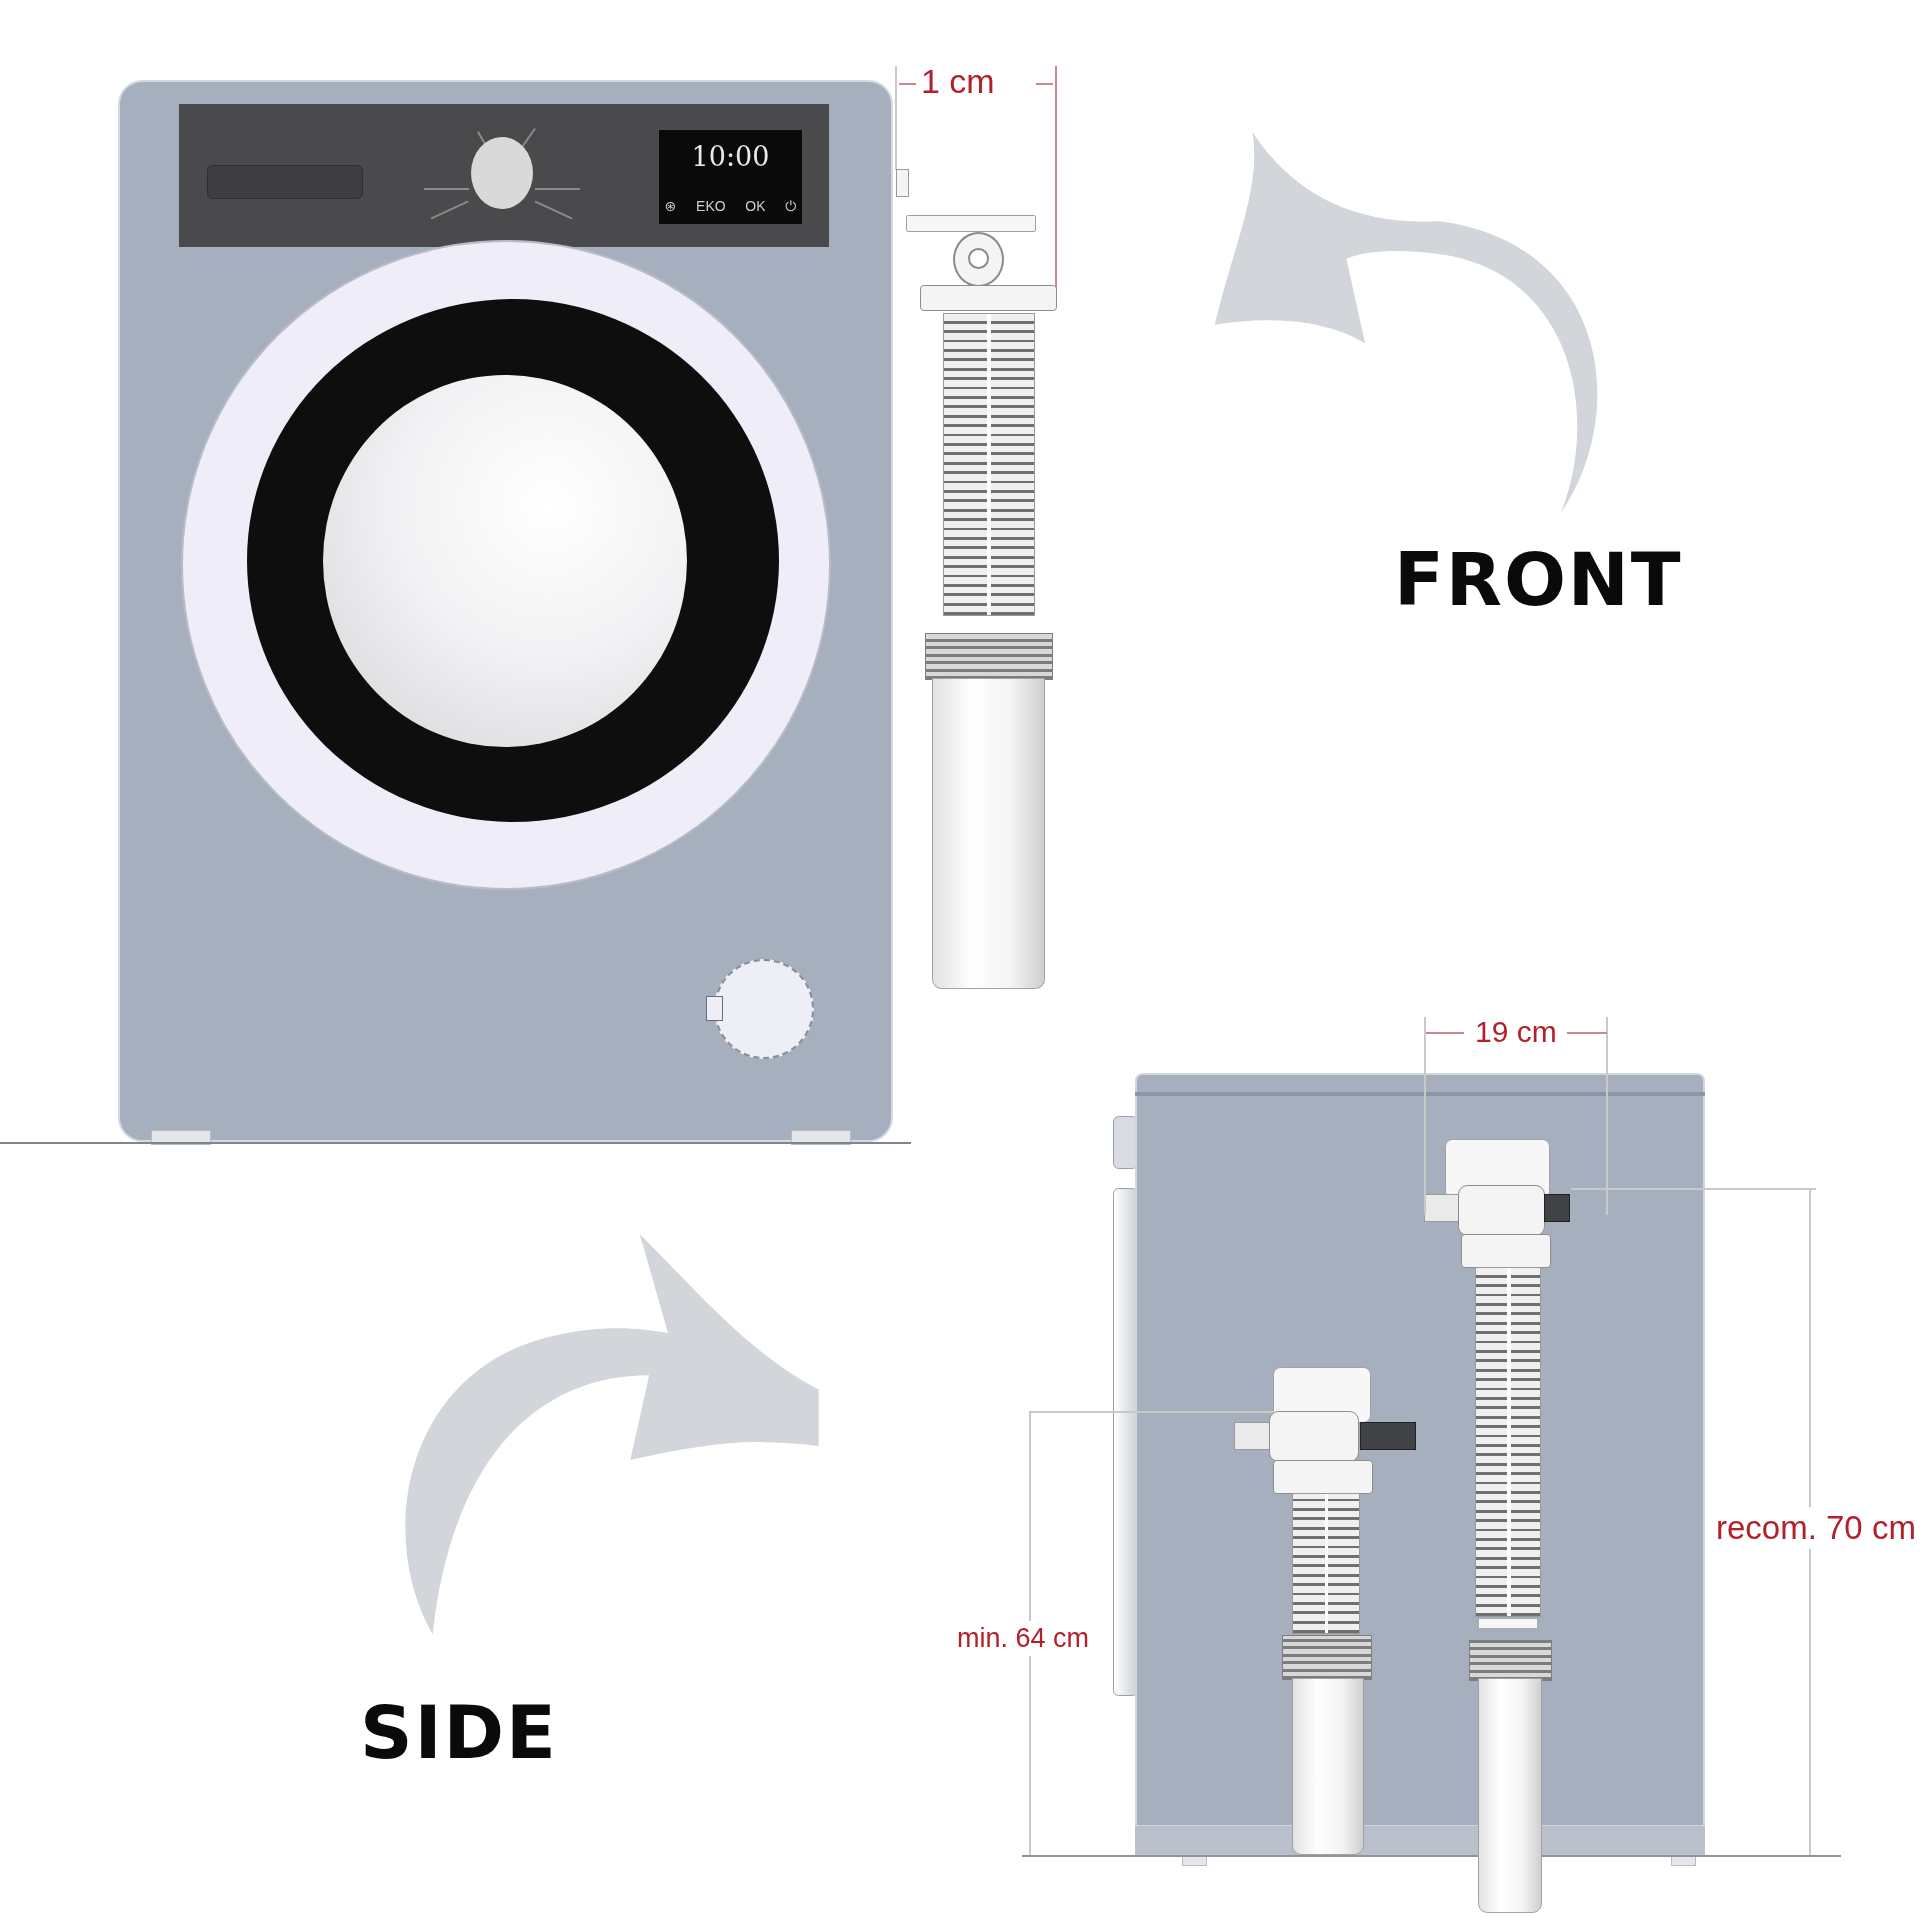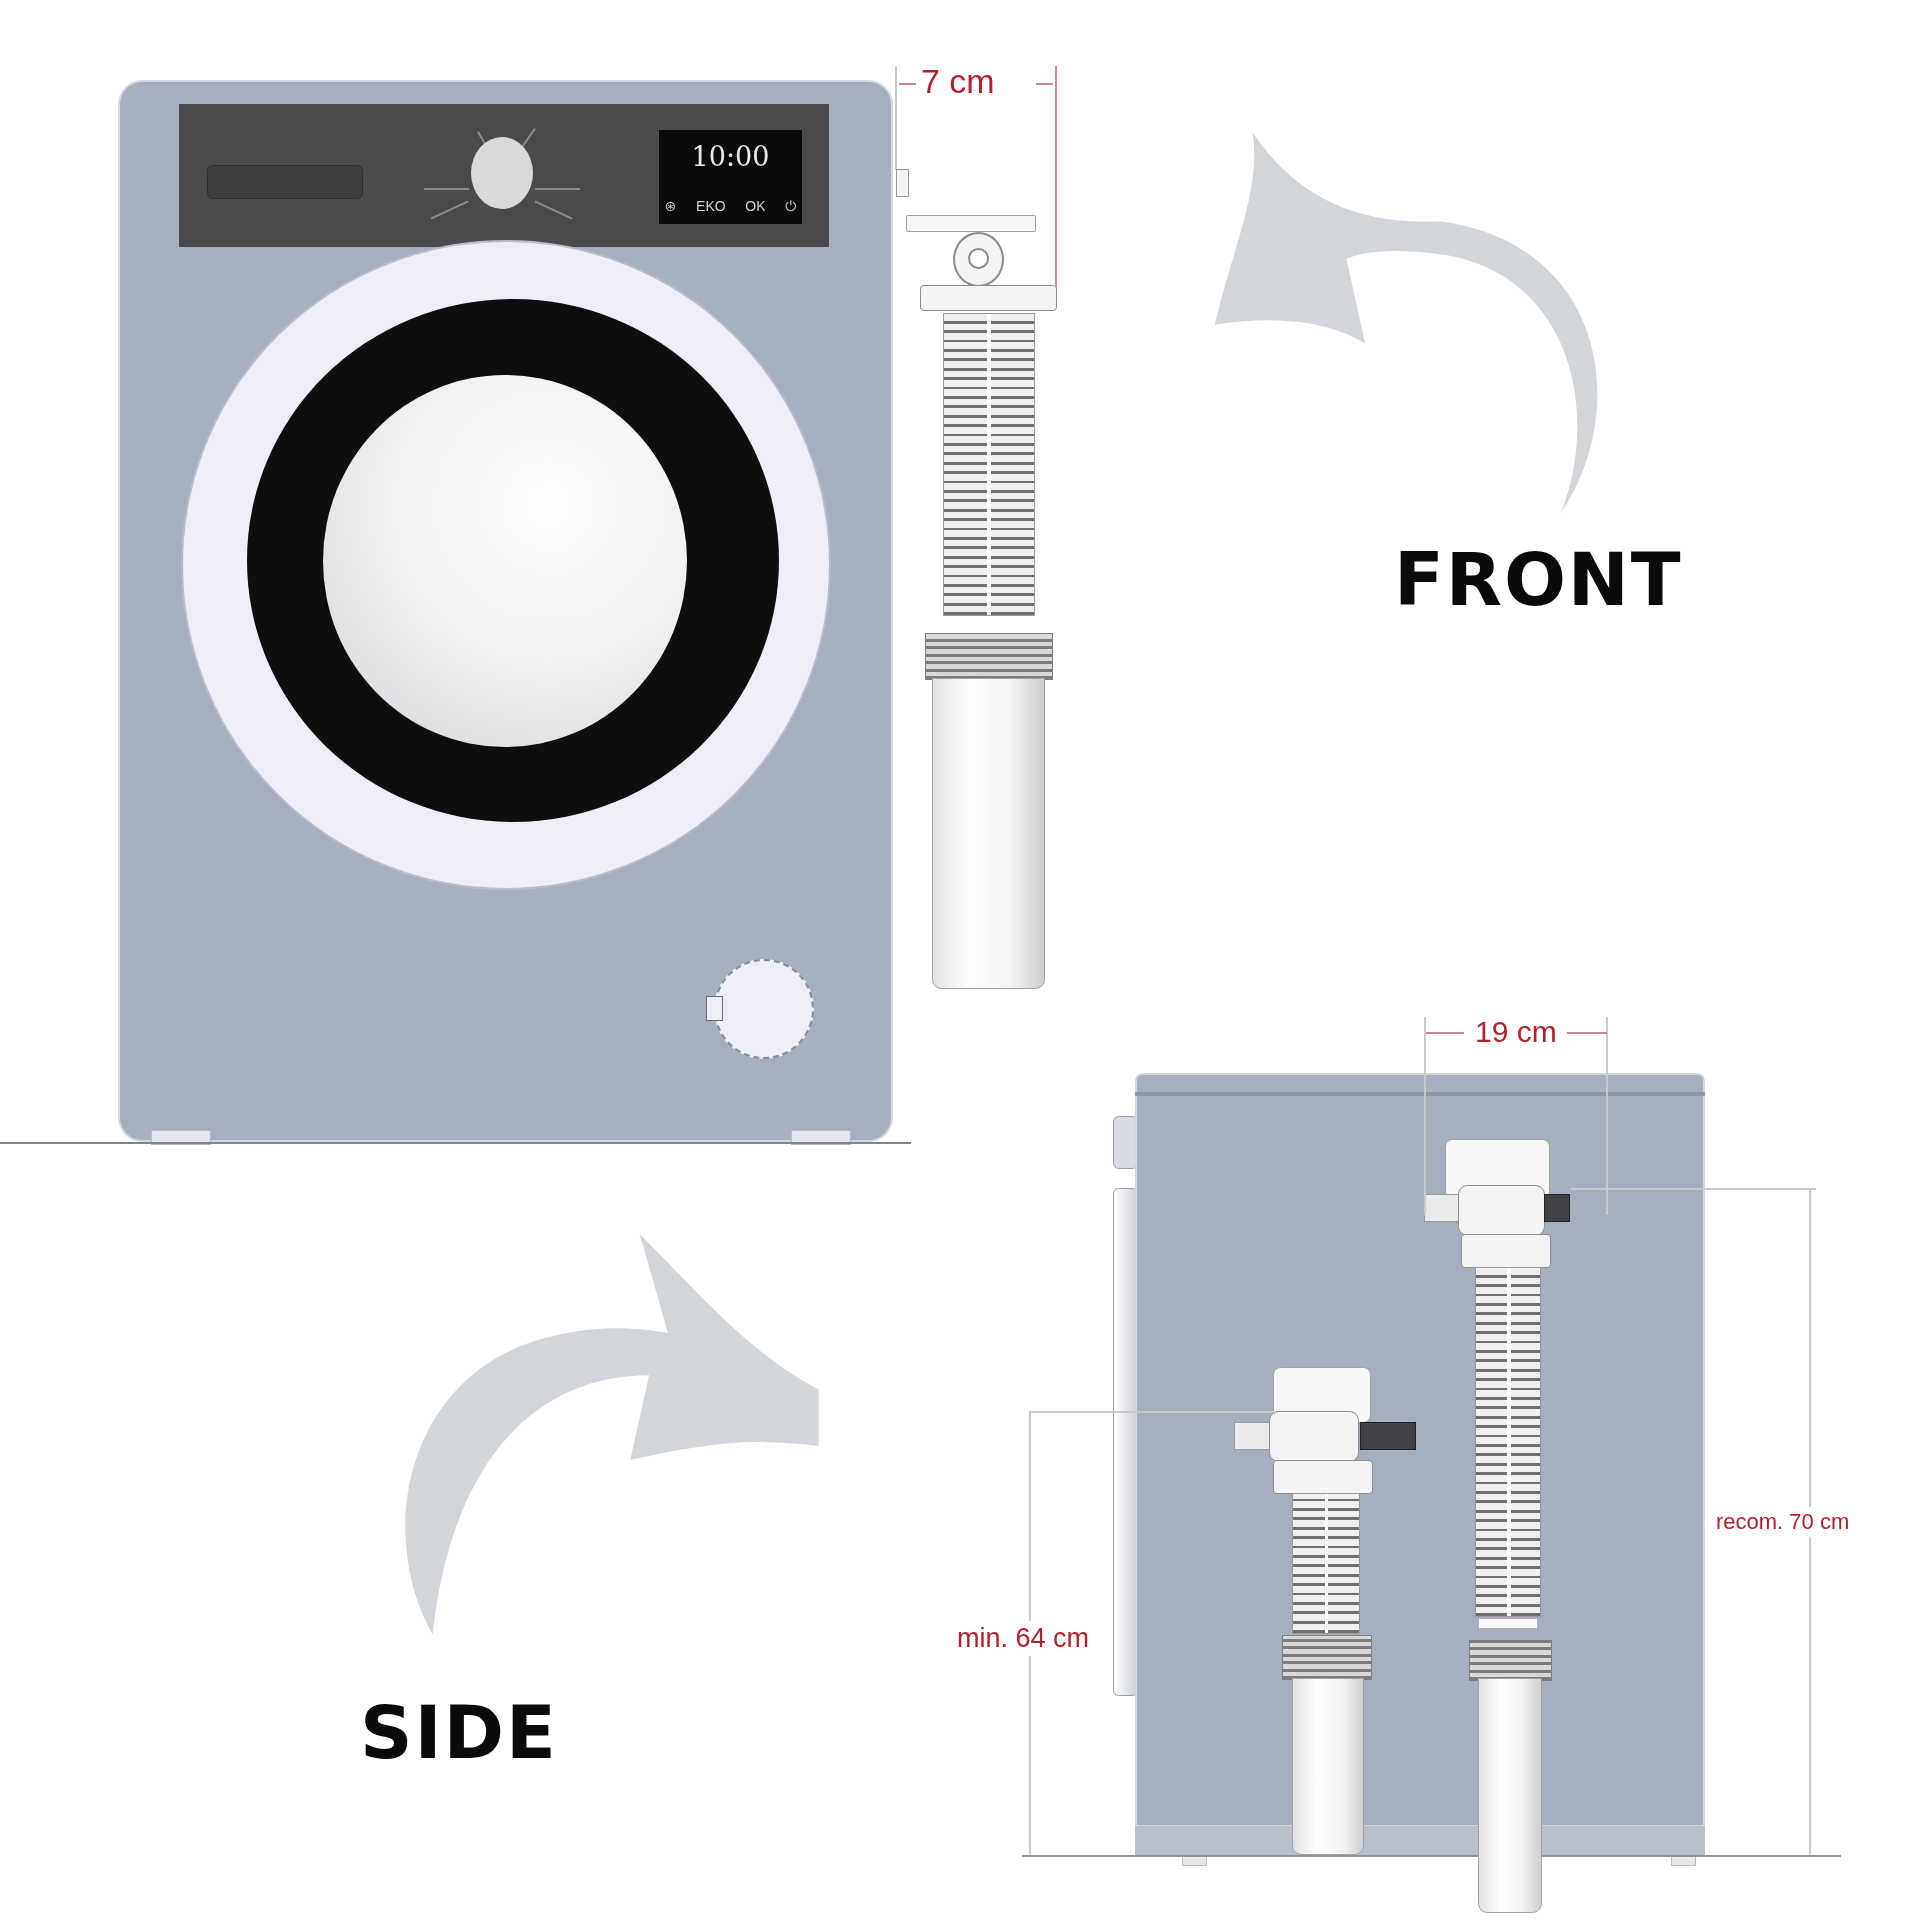--- a/index.html
+++ b/index.html
@@ -73,21 +73,21 @@
   <div class="abs pump-tab"></div>
 
   <div class="abs foot" style="left:151px;top:1130px;width:58px;"></div>
   <div class="abs foot" style="left:791px;top:1130px;width:58px;"></div>
   <div class="abs floor"></div>
 
   <div class="abs dim-line-grey" style="left:895px;top:66px;width:1.9px;height:104px;"></div>
   <div class="abs dim-line" style="left:1055px;top:66px;width:1.9px;height:231px;"></div>
   <div class="abs dim-line" style="left:899px;top:83px;width:17px;height:1.9px;"></div>
   <div class="abs dim-line" style="left:1036px;top:83px;width:17px;height:1.9px;"></div>
-  <div class="abs dim-text" style="left:921px;top:62px;font-size:34px;">7 cm</div>
+  <div class="abs dim-text" style="left:921px;top:62px;font-size:34px;">1 cm</div>
 
   <div class="abs" style="left:896px;top:169px;width:13px;height:28px;background:#f4f4f4;border:1.9px solid #999;box-sizing:border-box;"></div>
   <div class="abs bracket" style="left:906px;top:215px;width:130px;height:17px;border-radius:1.9px;"></div>
   <div class="abs" style="left:953px;top:232px;width:51px;height:55px;border-radius:50%;background:#f4f4f4;border:2.8px solid #8a8a8a;box-sizing:border-box;"></div>
   <div class="abs" style="left:968px;top:248px;width:21px;height:21px;border-radius:50%;border:2.8px solid #8a8a8a;box-sizing:border-box;background:#fff;"></div>
   <div class="abs filter-head" style="left:920px;top:285px;width:137px;height:26px;border-radius:3.8px;"></div>
   <div class="abs mesh" style="left:943px;top:313px;width:92px;height:303px;"></div>
   <div class="abs thread" style="left:925px;top:633px;width:128px;height:47px;"></div>
   <div class="abs bowl" style="left:932px;top:678px;width:113px;height:311px;"></div>
 
@@ -133,19 +133,19 @@
   <div class="abs bowl" style="left:1292px;top:1678px;width:72px;height:177px;"></div>
 
   <div class="abs dim-line-grey" style="left:1424px;top:1017px;width:1.9px;height:198px;"></div>
   <div class="abs dim-line-grey" style="left:1606px;top:1017px;width:1.9px;height:198px;"></div>
   <div class="abs dim-line" style="left:1426px;top:1032px;width:38px;height:1.9px;"></div>
   <div class="abs dim-line" style="left:1567px;top:1032px;width:40px;height:1.9px;"></div>
   <div class="abs dim-text" style="left:1475px;top:1015px;font-size:30px;">19 cm</div>
 
   <div class="abs dim-line-grey" style="left:1571px;top:1188px;width:245px;height:1.9px;"></div>
   <div class="abs dim-line-grey" style="left:1809px;top:1188px;width:1.9px;height:667px;"></div>
-  <div class="abs dim-text" style="left:1716px;top:1507px;font-size:22px;background:#fff;padding:1.9px 0;">recom. 70 cm</div>
+  <div class="abs dim-text" style="left:1716px;top:1507px;font-size:33px;background:#fff;padding:1.9px 0;">recom. 70 cm</div>
 
   <div class="abs dim-line-grey" style="left:1029px;top:1411px;width:245px;height:1.9px;"></div>
   <div class="abs dim-line-grey" style="left:1029px;top:1411px;width:1.9px;height:444px;"></div>
   <div class="abs dim-text" style="left:957px;top:1621px;font-size:27px;background:#fff;padding:1.9px 0;">min. 64 cm</div>
 </div>
 
 
 </body></html>

